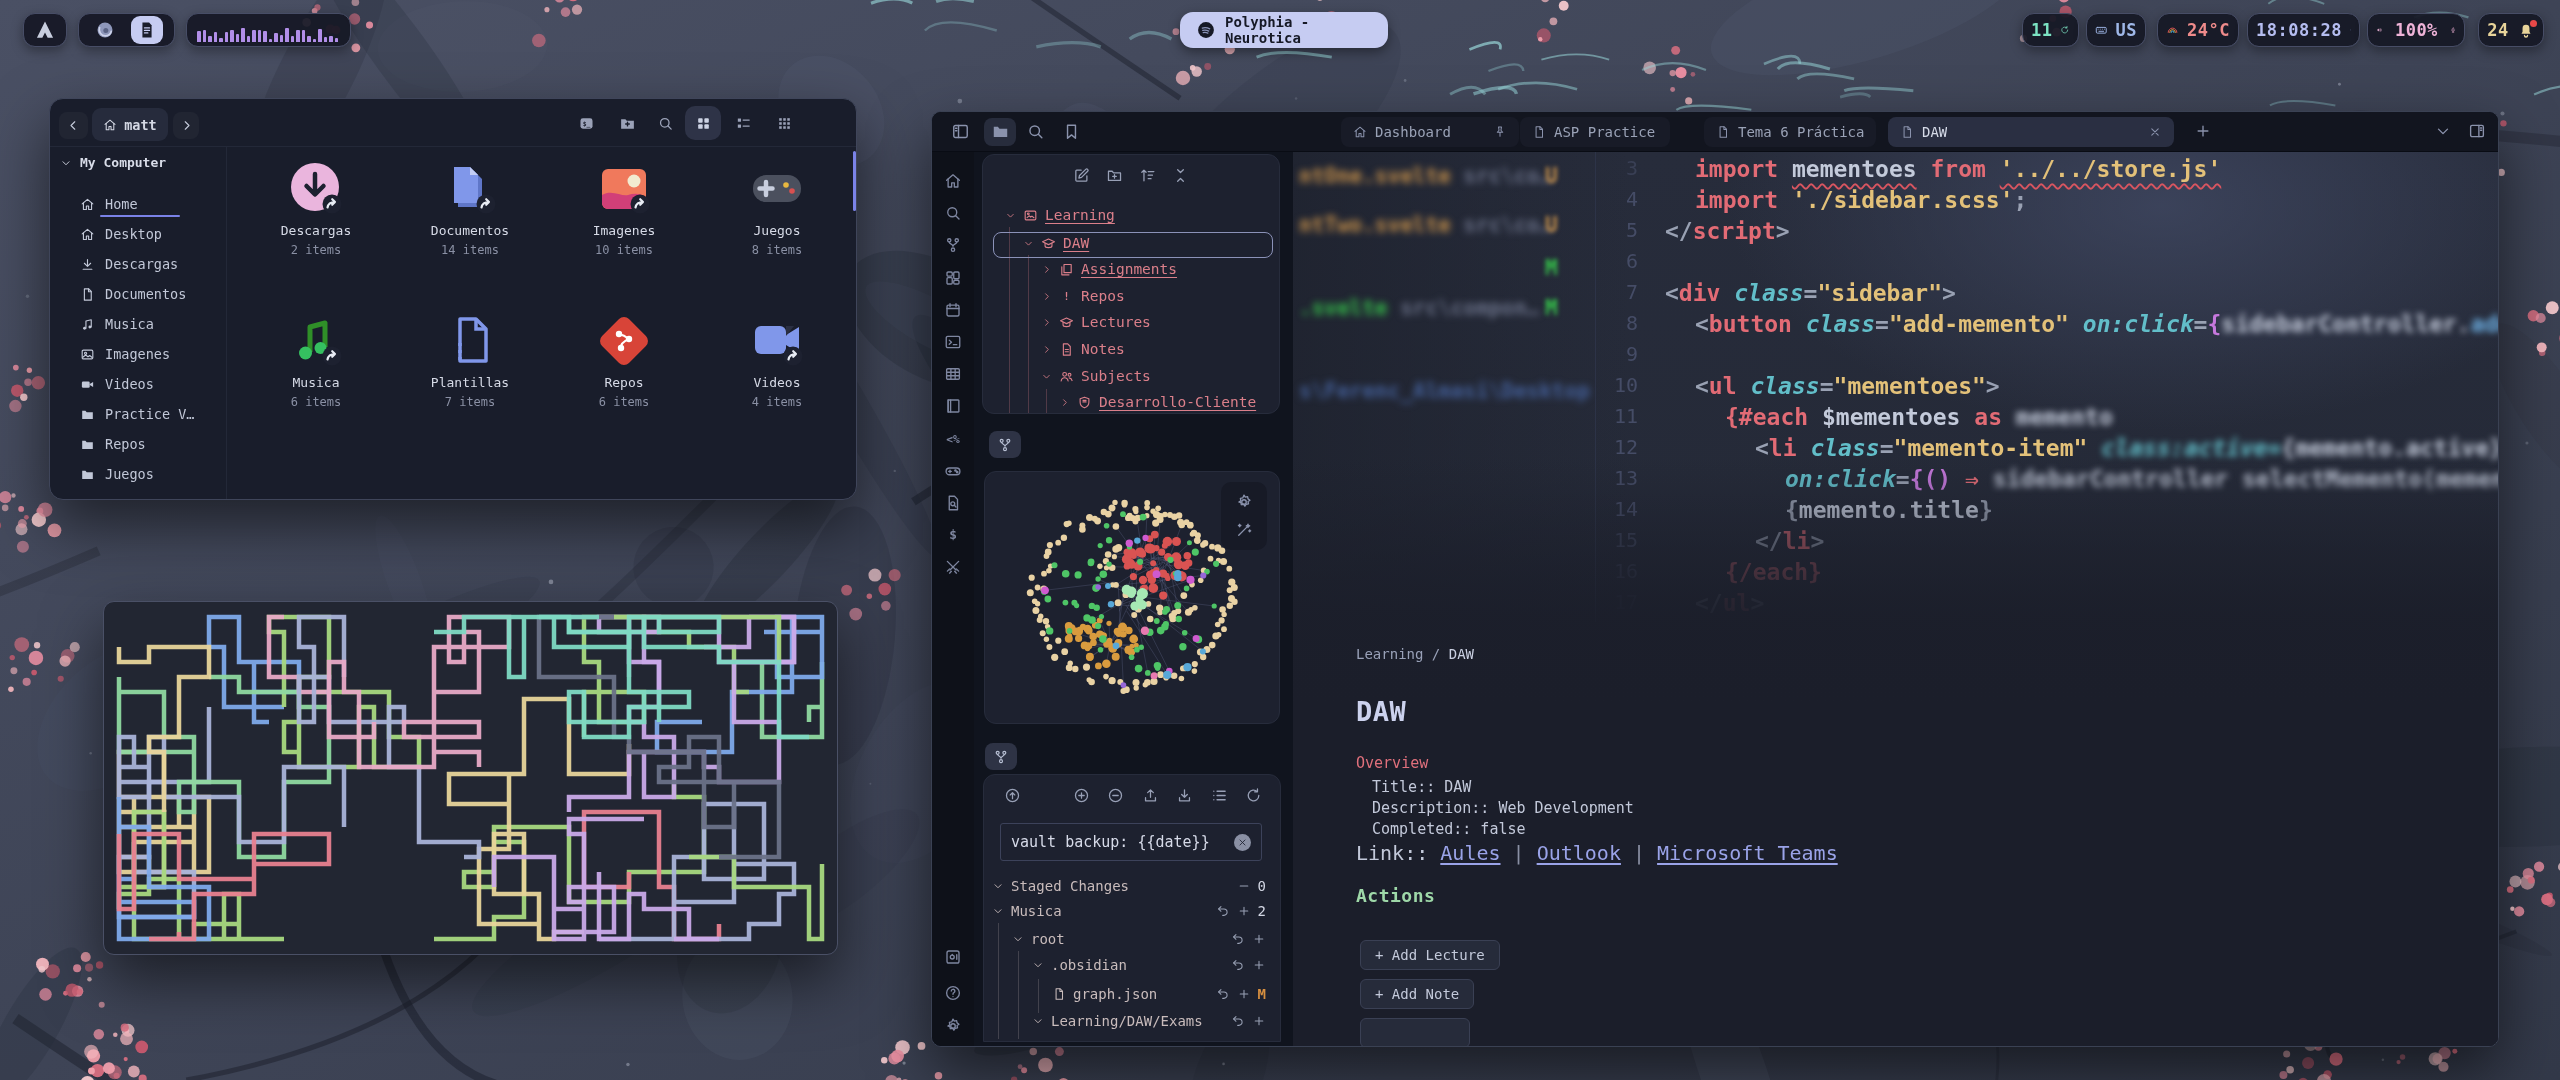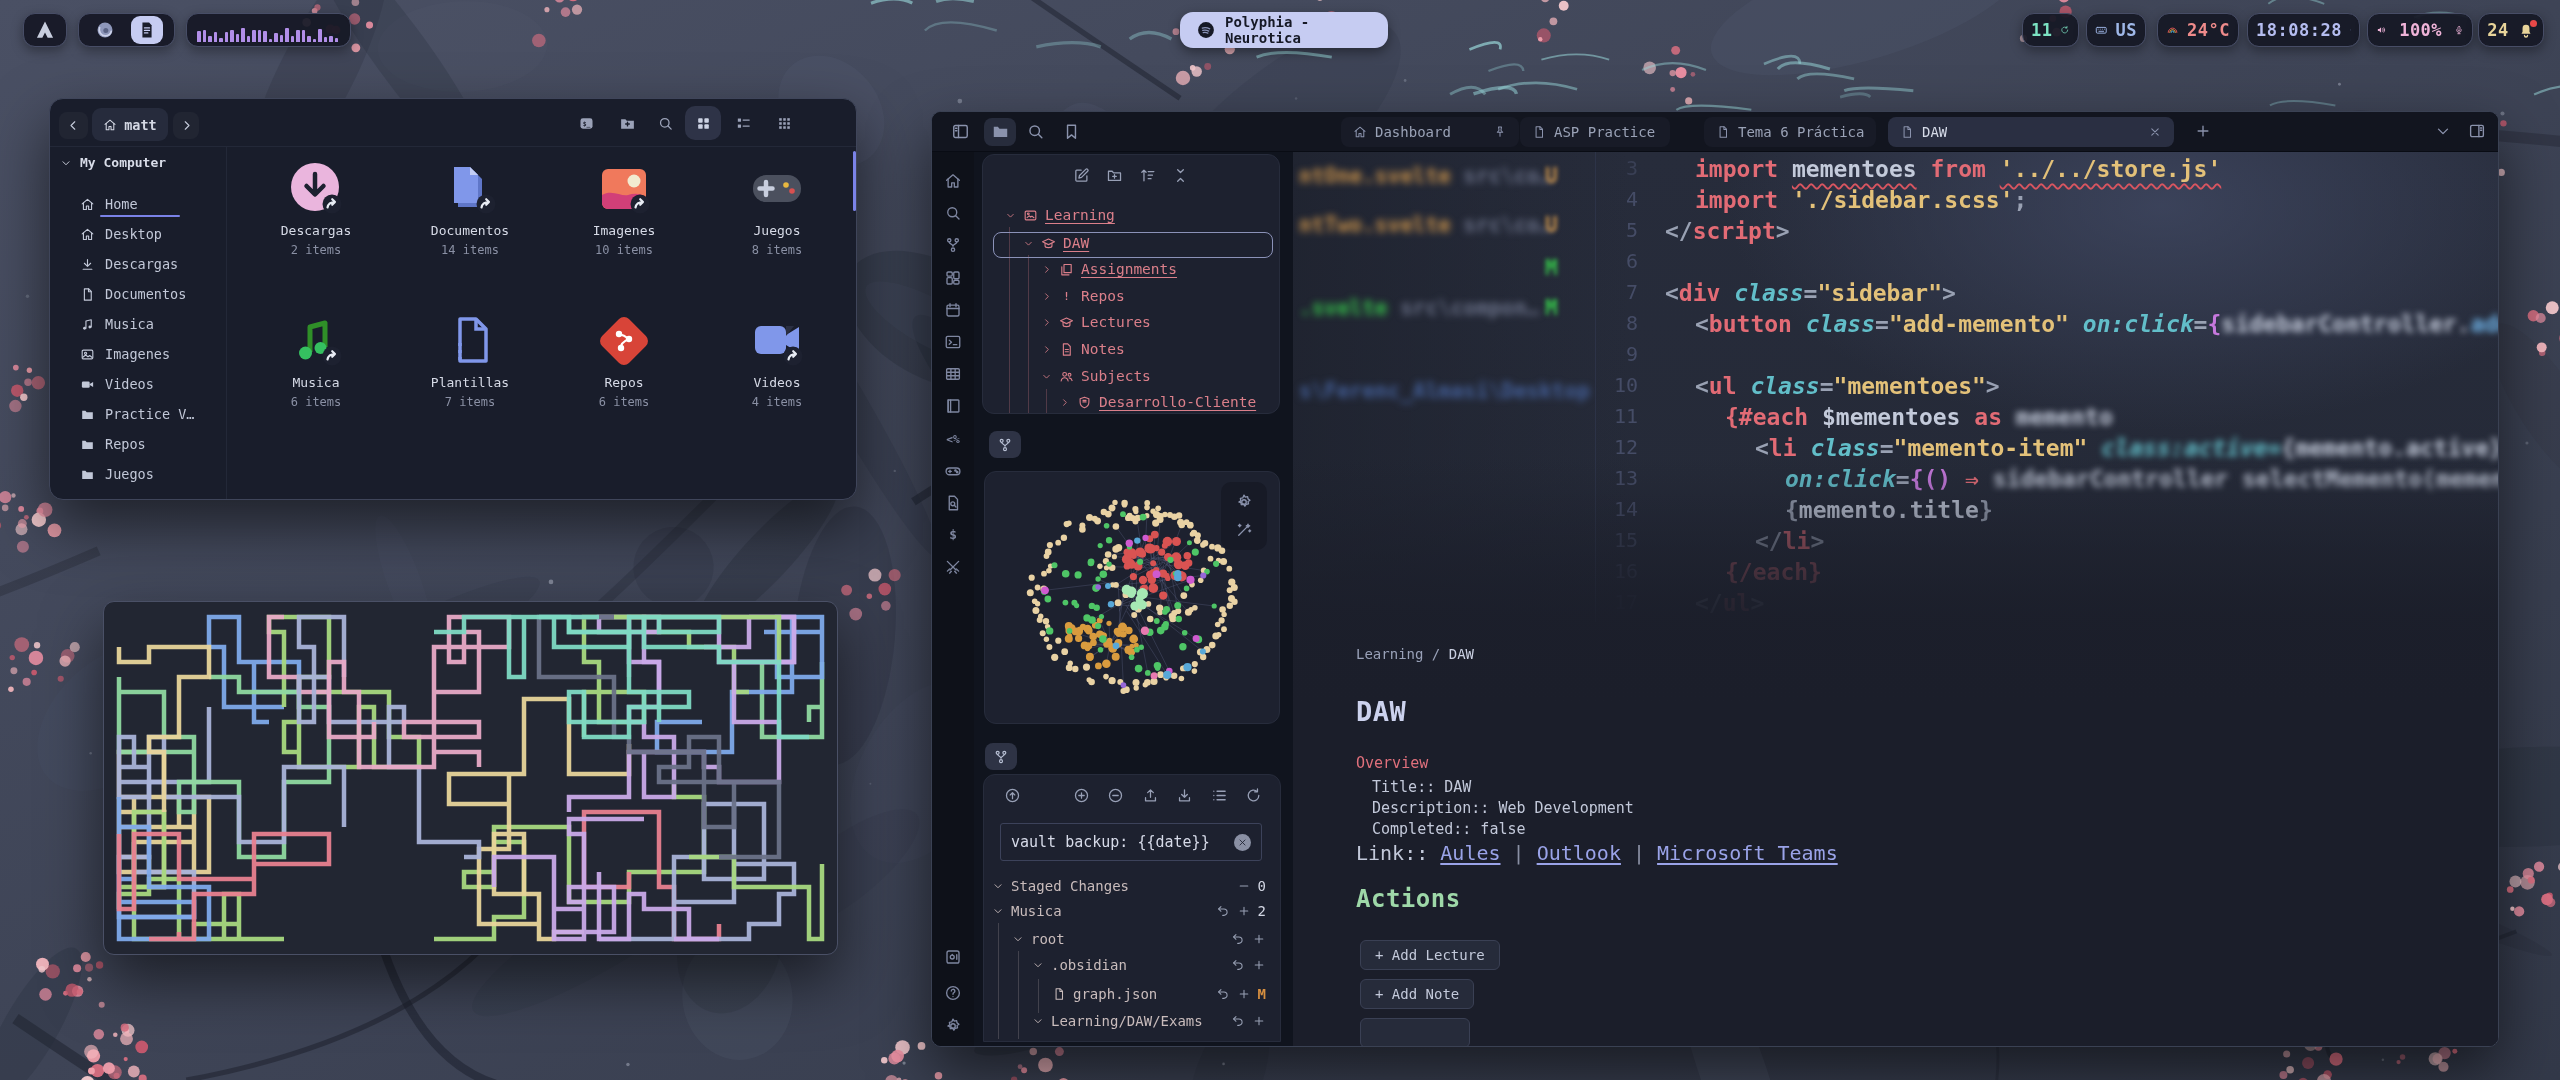--- a/index.html
+++ b/index.html
@@ -116,21 +116,21 @@
   
   #note{position:absolute;inset:0;}
   #nb{position:absolute;left:63px;top:494px;font-size:14px;color:#99a1b8;}
   #nb .bc-cur{color:#cad0e2;}
   #note-title{position:absolute;left:63px;top:544px;margin:0;font-size:27px;color:#ccd2ee;letter-spacing:.5px;}
   #note-overview{position:absolute;left:63px;top:602px;font-size:15px;color:#e0707c;}
   .nfield{position:absolute;left:79px;font-size:15px;color:#c3c9da;}
   #note-link{position:absolute;left:63px;top:689px;font-size:20px;color:#c3c9da;}
   #note-link a{color:#9aa3e8;text-decoration:underline;text-underline-offset:3px;}
   #note-link .lsep{color:#8a90a4;}
-  #note-actions{position:absolute;left:63px;top:733px;margin:0;font-size:24px;color:#9ed8a8;letter-spacing:.5px;}
+  #note-actions{position:absolute;left:63px;top:733px;margin:0;font-size:18px;color:#9ed8a8;letter-spacing:.5px;}
   .note-btn{position:absolute;left:67px;height:30px;background:#262b3a;border:1px solid #3a4054;
      border-radius:6px;color:#c3c9da;font-size:14px;display:flex;align-items:center;padding:0 14px;}
 </style>
 </head>
 <body>
 
 <div id="screen">
   <svg id="wp" width="2560" height="1080">
       <defs>
         <linearGradient id="wg" x1="0" y1="0" x2="1" y2="1">
@@ -631,21 +631,21 @@
         </svg>
         <span class="ptxt">24°C</span>
       </div>
       <div class="pill" style="left: 2247px; width: 113px; justify-content: center; color: rgb(181, 189, 240); padding: 0px 8px;">
         <span class="ptxt">18:08:28</span>
         <svg class="ic " width="18" height="18" viewBox="0 0 24 24" fill="none" stroke="currentColor" stroke-width="1.8" stroke-linecap="round" stroke-linejoin="round">
           <circle cx="12" cy="12" r="8.5"></circle>
           <path d="M12 7.5V12l3.2 2"></path>
         </svg>
       </div>
-      <div class="pill" style="left: 2367px; width: 106px; justify-content: center; color: rgb(239, 179, 216); padding: 0px 8px; gap: 12px;">
+      <div class="pill" style="left: 2367px; width: 98px; justify-content: center; color: rgb(239, 179, 216); padding: 0px 8px; gap: 12px;">
         <svg class="ic " width="18" height="18" viewBox="0 0 24 24" fill="none" stroke="currentColor" stroke-width="1.8" stroke-linecap="round" stroke-linejoin="round">
           <path d="M4 10v4h3l4 4V6l-4 4z" fill="currentColor" stroke="none"></path>
           <path d="M14.5 9.2a4 4 0 0 1 0 5.6M17 7.2a7.2 7.2 0 0 1 0 9.6"></path>
         </svg>
         <span class="ptxt">100%</span>
         <svg class="ic " width="16" height="16" viewBox="0 0 24 24" fill="none" stroke="currentColor" stroke-width="1.8" stroke-linecap="round" stroke-linejoin="round">
           <rect x="9.5" y="3.5" width="5" height="10" rx="2.5"></rect>
           <path d="M6 11.5a6 6 0 0 0 12 0M12 17.5V21M9 21h6"></path>
         </svg>
       </div>

